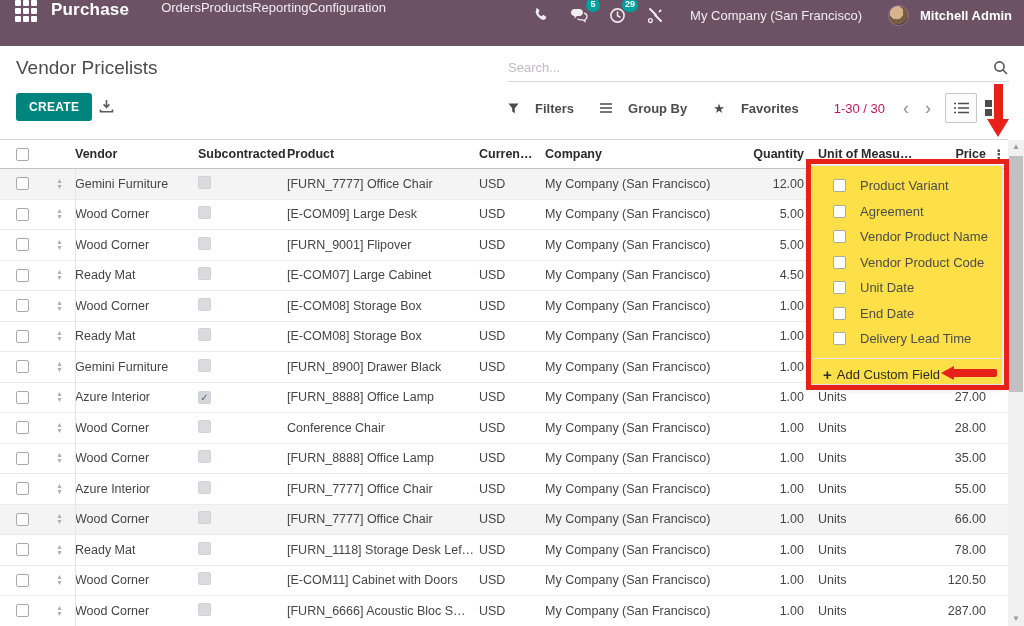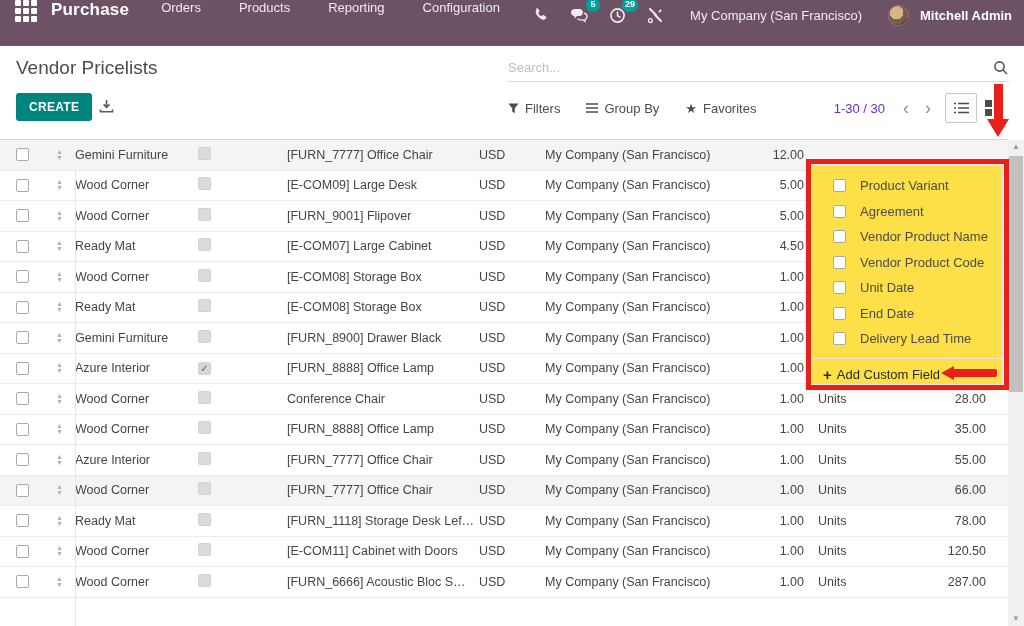--- a/index.html
+++ b/index.html
@@ -7,21 +7,21 @@
     font-family:"Liberation Sans","DejaVu Sans",sans-serif; }
   #app { position:relative; width:1024px; height:626px; }
 
   
   .navbar { position:absolute; left:0; top:0; width:1024px; height:46px;
     background:#6d5266; color:#f0ecef; display:flex; align-items:flex-start; z-index:10; }
   .apps-grid { width:22px; height:22px; margin-left:15px; display:grid;
     grid-template-columns:repeat(3,6px); grid-template-rows:repeat(3,6px); gap:2px; cursor:pointer; }
   .apps-grid i { background:#fff; border-radius:1px; }
   .brand { font-size:17px; font-weight:bold; color:#fff; margin-left:14px; letter-spacing:.2px; }
-  .nav-menu { display:flex; gap:38px; margin-left:32px; font-size:13px; }
+  .nav-menu { display:flex; margin-left:32px; font-size:13px; }
   .nav-menu span { cursor:pointer; }
   .nav-right { display:flex; align-items:center; margin-left:auto; margin-right:12px; gap:4px; }
   .sys-icon { position:relative; width:34px; height:30px; display:flex; align-items:center;
     justify-content:center; cursor:pointer; }
   .badge { position:absolute; top:-2px; right:-4px; background:#00a09d; color:#fff;
     border-radius:8px; font-size:9px; line-height:13px; min-width:14px; height:14px;
     padding:0 3px; text-align:center; font-weight:bold; }
   .company-name { font-size:13px; margin:0 22px 0 14px; white-space:nowrap; }
   .avatar { width:21px; height:21px; border-radius:50%;
     background:radial-gradient(circle at 40% 35%, #d9b38c 0 40%, #7a5c45 41% 70%, #4a3b33 71%);
@@ -35,25 +35,25 @@
     border-bottom:1px solid #d9d9d9; display:flex; align-items:center; }
   .search-input { flex:1; border:0; outline:0; font-size:13px; color:#4c4c4c;
     font-family:inherit; background:transparent; }
   .search-input::placeholder { color:#c2bcc1; }
   .btn-create { position:absolute; left:16px; top:47px; height:28px; padding:0 13px;
     background:#00847e; color:#fff; border:0; border-radius:3px; font-size:12px;
     font-weight:bold; letter-spacing:.3px; cursor:pointer; font-family:inherit; }
   .dl-icon { position:absolute; left:99px; top:53px; cursor:pointer; }
   .cp-tools { position:absolute; left:508px; top:47px; width:501px; height:30px;
     display:flex; align-items:center; font-size:13px; color:#4c4c4c; }
-  .tool-item { display:flex; align-items:center; gap:6px; margin-right:26px;
-    cursor:pointer; font-weight:normal; white-space:nowrap; }
+  .tool-item { display:flex; align-items:center; gap:16px; margin-right:26px;
+    cursor:pointer; font-weight:bold; white-space:nowrap; }
   .star-glyph { font-size:13px; color:#4c4c4c; }
   .pager { margin-left:auto; display:flex; align-items:center; gap:0; }
-  .pager-text { font-size:13px; color:#6d28d9; margin-right:10px; }
+  .pager-text { font-size:13px; color:#be185d; margin-right:10px; }
   .pg-btn { font-size:18px; color:#8f8f8f; padding:0 8px; cursor:pointer; line-height:20px; }
   .view-switch { display:flex; margin-left:6px; }
   .vbtn { width:32px; height:30px; display:flex; align-items:center; justify-content:center;
     cursor:pointer; }
   .vbtn.active { border:1px solid #c6c6c6; background:#fcfcfc; border-radius:2px; }
   .kanban-glyph { display:grid; grid-template-columns:7px 7px; grid-template-rows:7px 7px;
     gap:2px; }
   .kanban-glyph i { background:#4c4c4c; }
 
   
@@ -232,20 +232,35 @@
                 <i></i>
                 <i></i>
               </span>
           </span>
         </span>
       </span>
     </div>
   </div>
 
   <div class="table">
+    <div class="thead">
+      <div class="th c-sel">
+          <span class="cb"></span>
+        </div>
+      <div class="th"></div>
+      <div class="th">Vendor</div>
+      <div class="th">Subcontracted</div>
+      <div class="th">Product</div>
+      <div class="th">Curren…</div>
+      <div class="th">Company</div>
+      <div class="th c-qty">Quantity</div>
+      <div class="th c-uom">Unit of Measu…</div>
+      <div class="th c-price">Price</div>
+      <div class="th opt-toggle">⋮</div>
+    </div>
     <div id="tbody">
         <div class="tr shaded">
           <div class="td c-sel">
             <span class="cb"></span>
           </div>
           <div class="td c-handle">
             <span>▴</span>
             <span>▾</span>
           </div>
           <div class="td c-vendor">Gemini Furniture</div>

